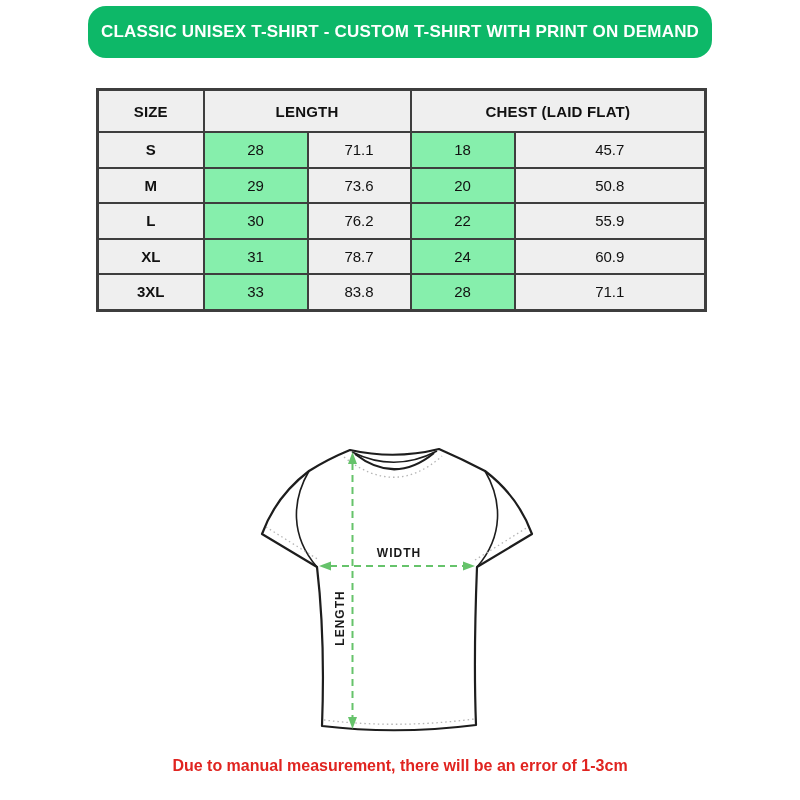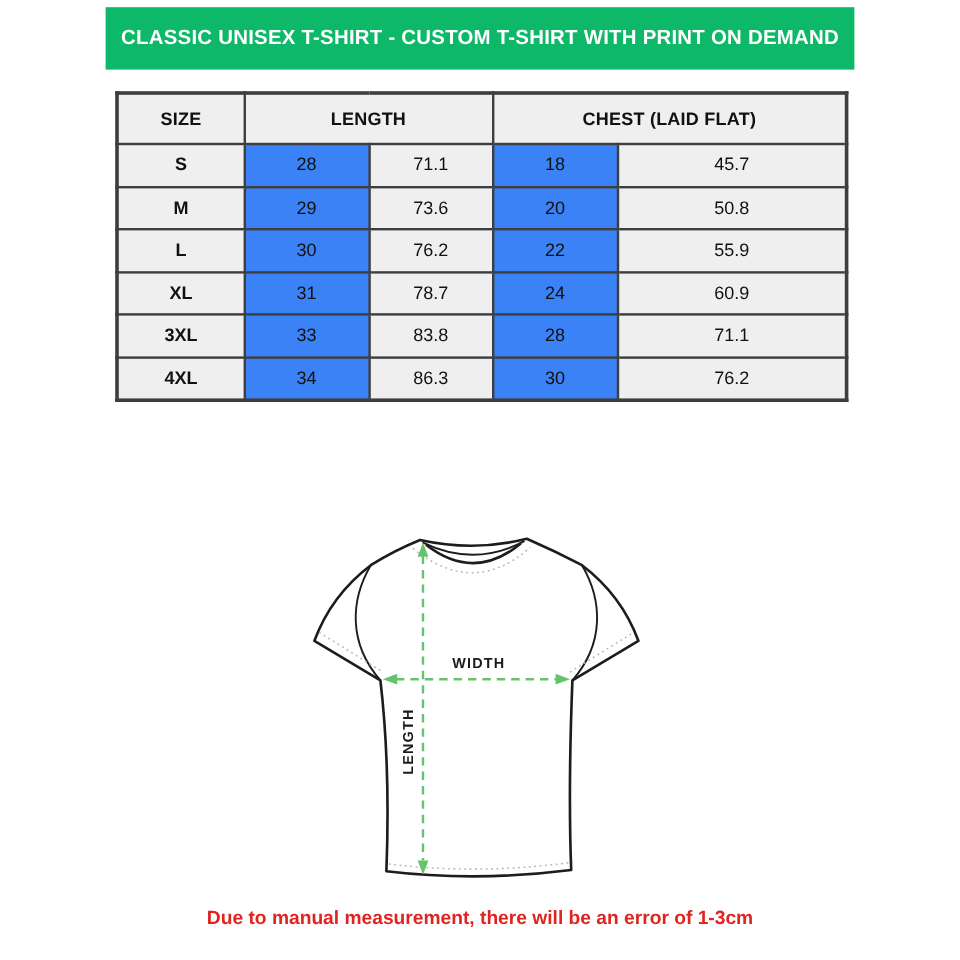--- a/index.html
+++ b/index.html
@@ -2,41 +2,41 @@
 <html style="--banner-green: #0db868; --banner-text: #ffffff; --table-border: #3e3e3e; --cell-gray: #efefef; --text-dark: #111111; --arrow-green: #66c36b; --note-red: #e02420; --shirt-outline: #1d1d1d; --stitch-gray: #b5b5b5;"><head>
 <meta charset="utf-8">
 <style>
   html,body{margin:0;padding:0;}
   body{
     width:800px;height:800px;background:#ffffff;position:relative;
     font-family:"Liberation Sans",sans-serif;overflow:hidden;
   }
   .banner{
     position:absolute;left:88px;top:6px;width:624px;height:52px;
-    background:var(--banner-green);display:flex;align-items:center;justify-content:center;
+    background:var(--banner-green);display:flex;align-items:center;justify-content:center;border-radius:18px;
   }
   .banner span{
     color:var(--banner-text);font-weight:bold;font-size:17px;letter-spacing:.2px;white-space:nowrap;
   }
   table.size-chart{
-    position:absolute;left:96px;top:76px;width:608px;
+    position:absolute;left:96px;top:88px;width:608px;
     border-collapse:collapse;table-layout:fixed;
     border:3px solid var(--table-border);
   }
   .size-chart th,.size-chart td{
     border:2px solid var(--table-border);text-align:center;vertical-align:middle;
     color:var(--text-dark);padding:0;
   }
   .size-chart thead th{
     height:40px;font-size:15px;font-weight:bold;background:var(--cell-gray);letter-spacing:.2px;
   }
   .size-chart td{height:33.5px;font-size:15px;font-weight:500;}
   .size-chart td.col-size{background:var(--cell-gray);font-weight:bold;}
   .size-chart td.col-gray{background:var(--cell-gray);}
-  .size-chart td.col-white{background:#3b82f6;}
+  .size-chart td.col-white{background:#86efac;}
   .diagram{position:absolute;left:245px;top:438px;width:310px;height:300px;}
   .shirt-line{fill:#ffffff;stroke:var(--shirt-outline);stroke-width:2.2;stroke-linejoin:round;}
   .shirt-thin{fill:none;stroke:var(--shirt-outline);stroke-width:1.6;}
   .stitch{fill:none;stroke:var(--stitch-gray);stroke-width:1.3;stroke-dasharray:1.5 3;}
   .measure{stroke:var(--arrow-green);stroke-width:2;stroke-dasharray:7 5;fill:none;}
   .measure-head{fill:var(--arrow-green);stroke:none;}
   .measure-label{
     font-family:"Liberation Sans",sans-serif;font-size:12px;font-weight:bold;
     letter-spacing:1px;fill:#1a1a1a;
   }
@@ -96,27 +96,20 @@
         <td class="col-white">24</td>
         <td class="col-gray">60.9</td>
       </tr>
       <tr>
         <td class="col-size">3XL</td>
         <td class="col-white">33</td>
         <td class="col-gray">83.8</td>
         <td class="col-white">28</td>
         <td class="col-gray">71.1</td>
       </tr>
-      <tr>
-        <td class="col-size">4XL</td>
-        <td class="col-white">34</td>
-        <td class="col-gray">86.3</td>
-        <td class="col-white">30</td>
-        <td class="col-gray">76.2</td>
-      </tr>
     </tbody>
 </table>
 
 <div class="diagram">
   <svg width="310" height="300" viewBox="0 0 310 300">
 
     <path class="shirt-line" d="M 105,12 Q 150,22 194,11 Q 217,21 240,33 Q 273,58 287,96 L 232,129
          C 230,180 229,235 231,287 Q 152,297 77,288 C 79,235 78,180 72,129
          L 17,96 Q 31,58 64,33 Q 83,21 105,12 Z"></path>
 

